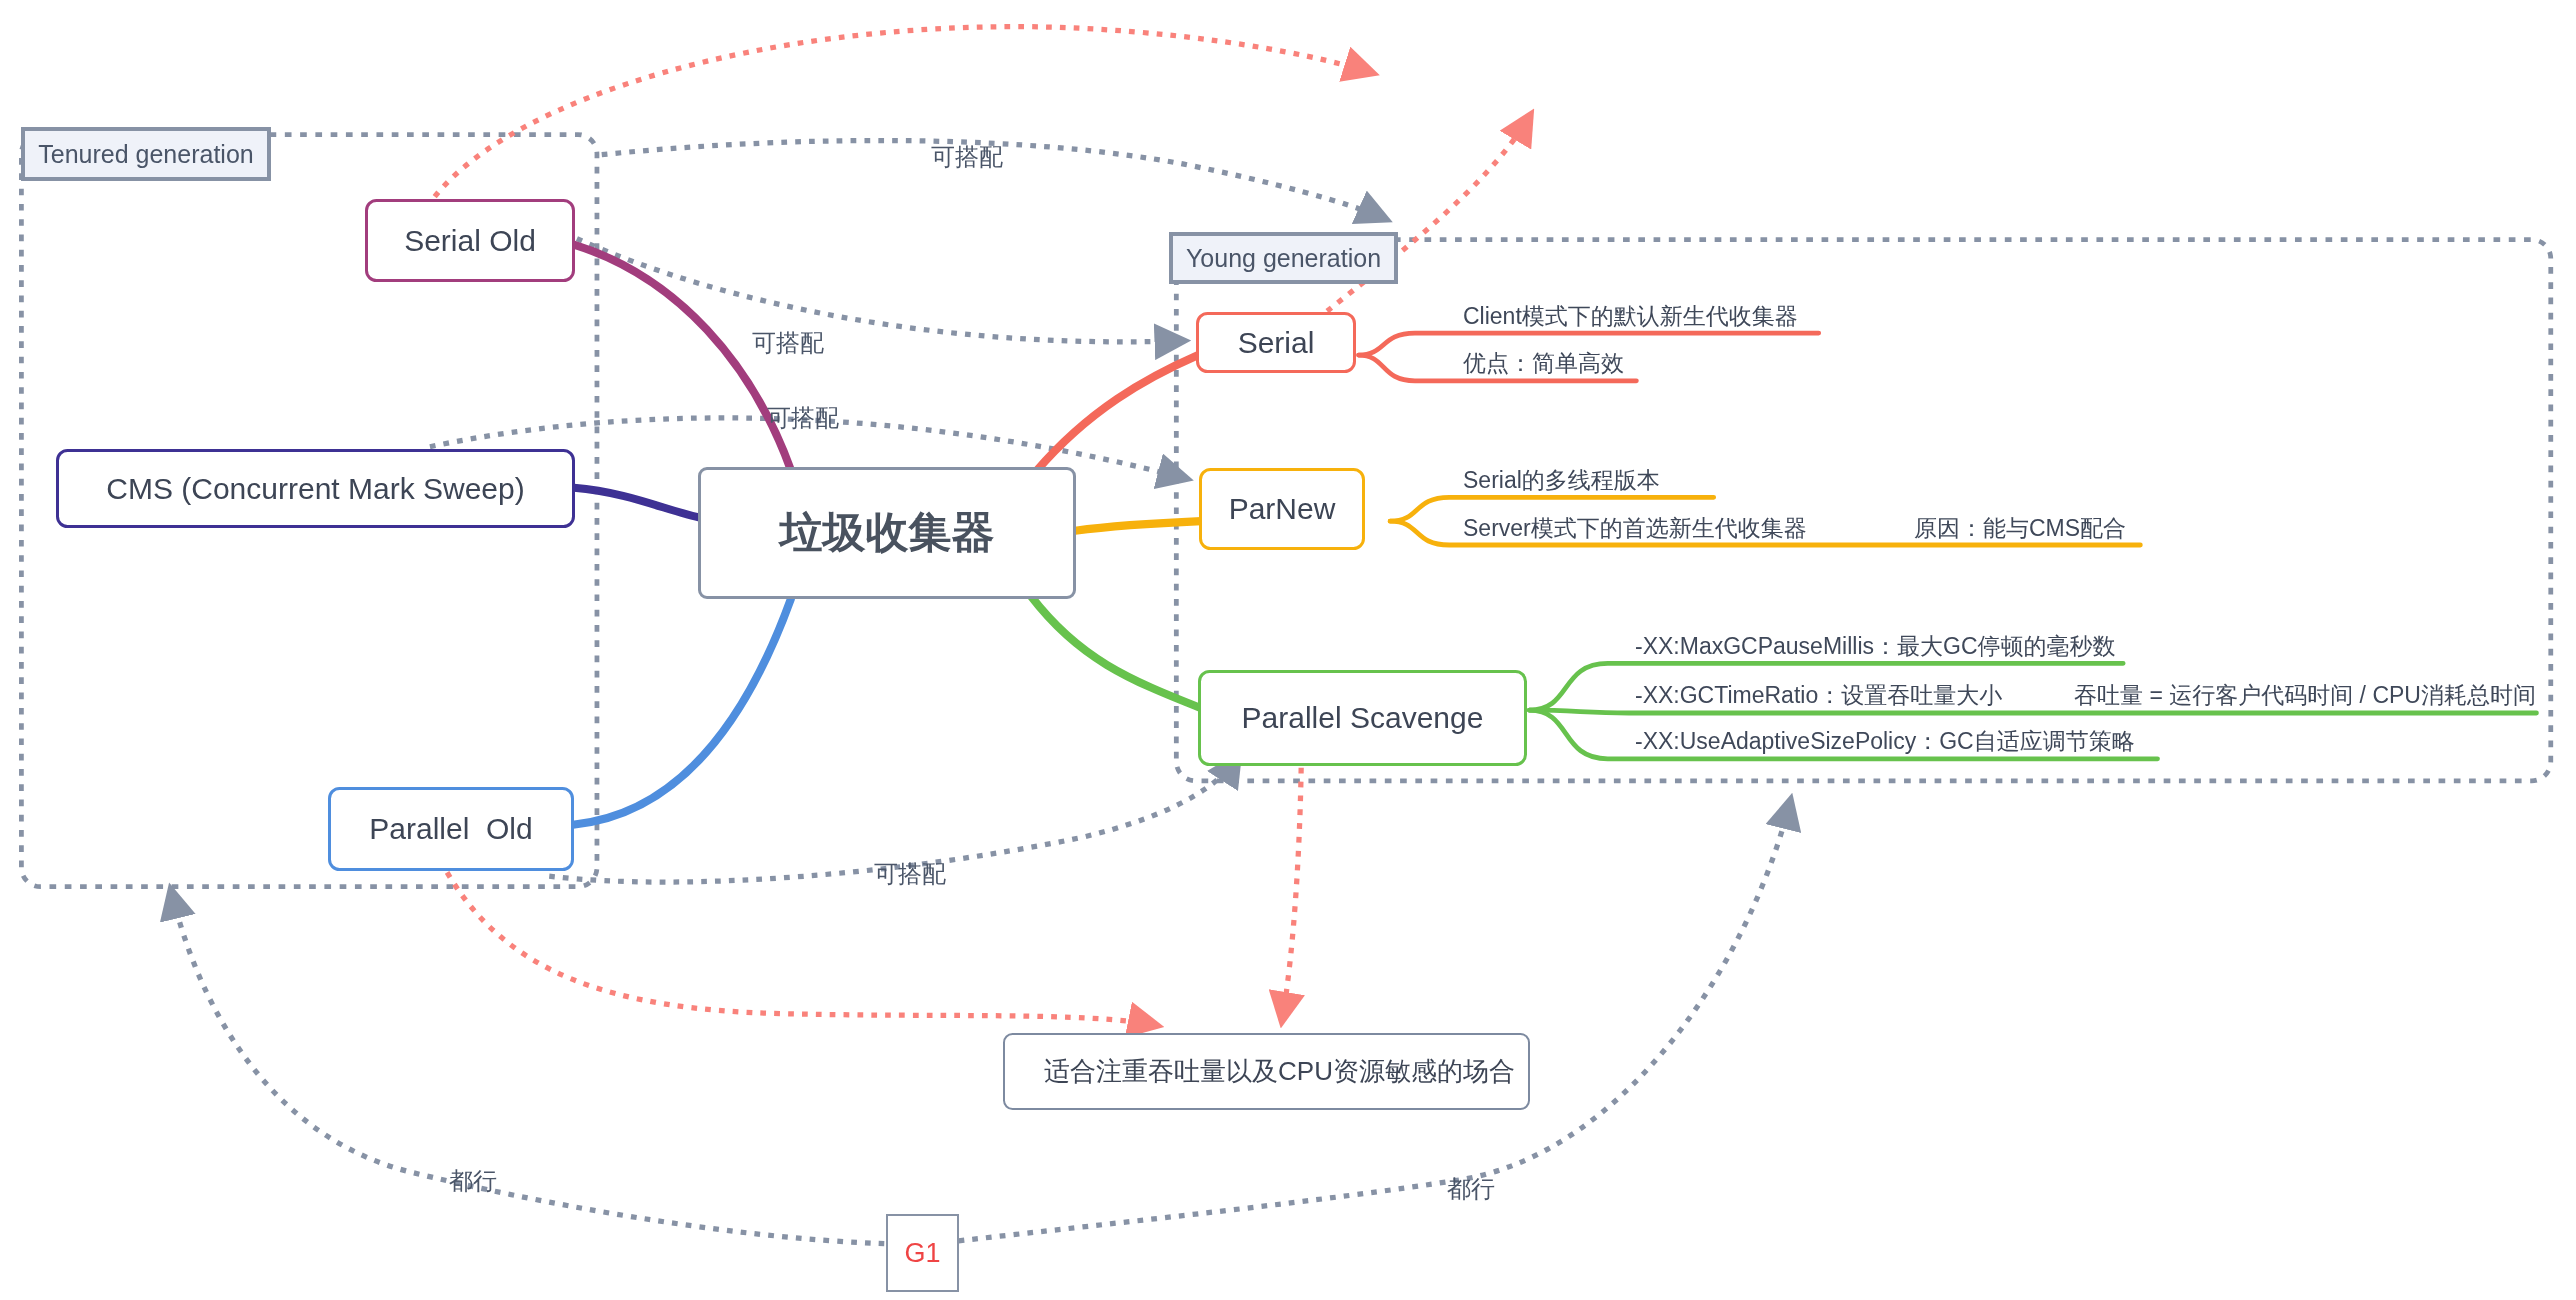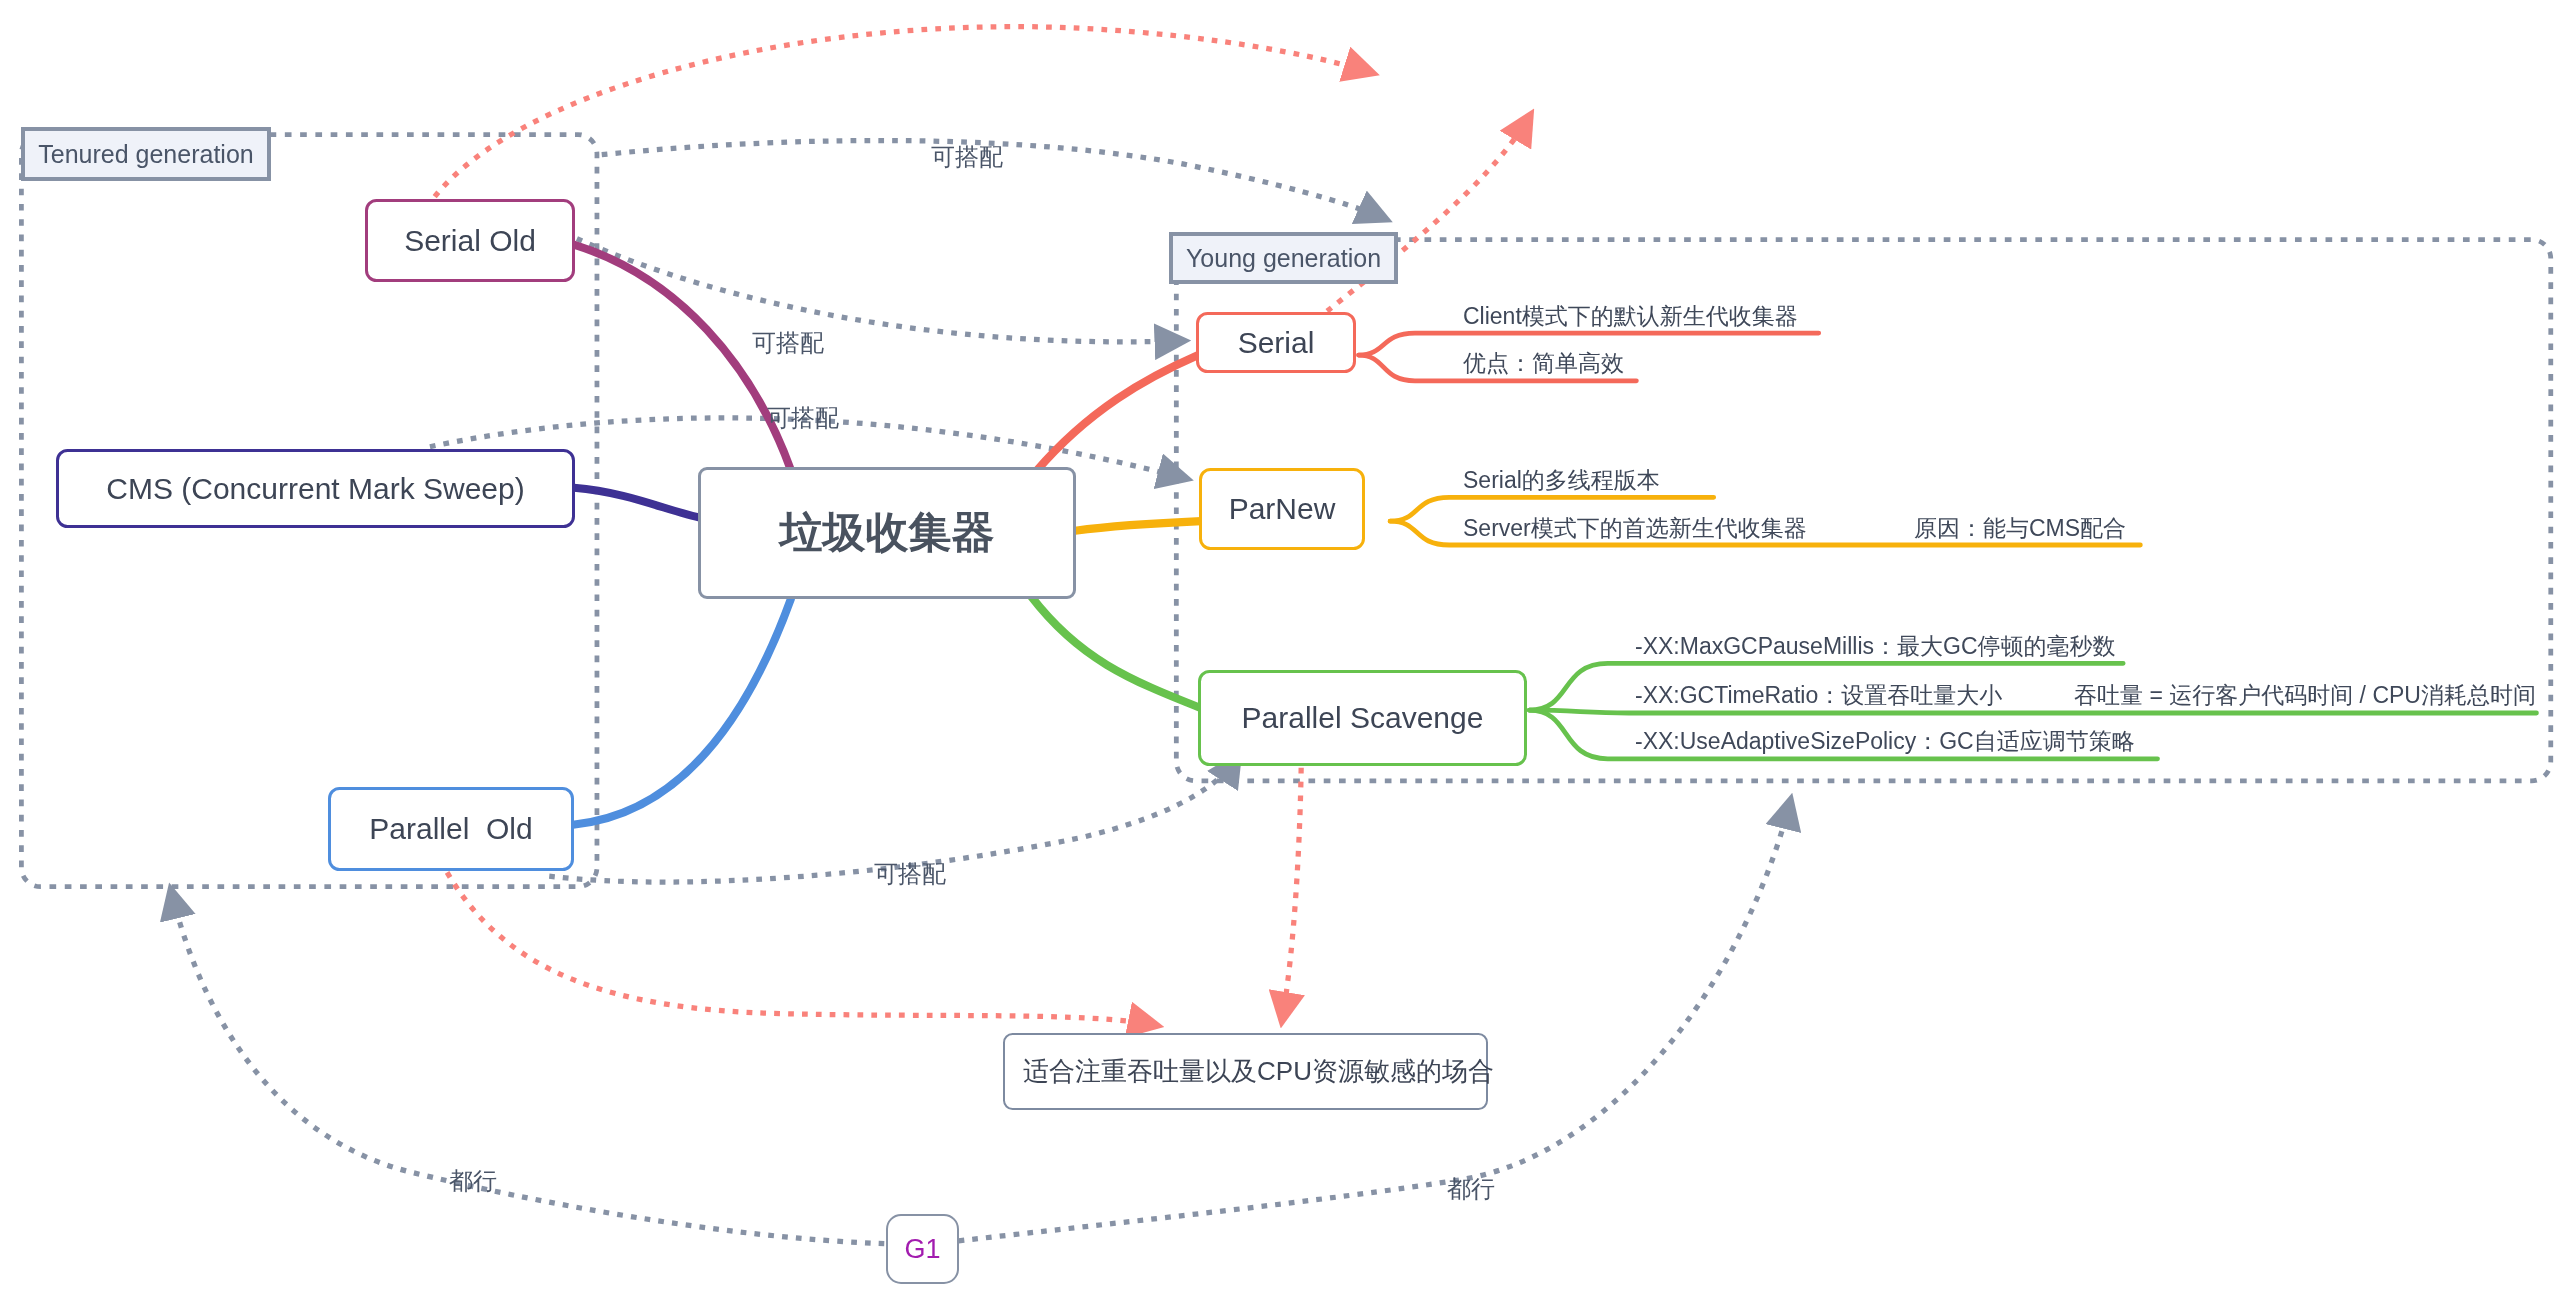--- a/index.html
+++ b/index.html
@@ -71,31 +71,31 @@
     <g fill="none" stroke="#67c24d" stroke-width="5" stroke-linecap="round">
       <path d="M1602,744 C1646,744 1634,695 1684,695 L2224,695"></path>
       <path d="M1602,744 C1650,744 1660,747 1706,747 L2657,747"></path>
       <path d="M1602,744 C1646,744 1634,795 1684,795 L2260,795"></path>
     </g>
   </svg>
 
   <div class="glabel" style="left:21px;top:127px;width:250px;height:54px;">Tenured generation</div>
   <div class="glabel" style="left:1169px;top:232px;width:229px;height:52px;">Young generation</div>
 
-  <div class="node note" style="left:1003px;top:1033px;width:485px;height:77px;border-width:2.9px;padding-left:26px;">适合注重吞吐量以及CPU资源敏感的场合</div>
+  <div class="node note" style="left:1003px;top:1033px;width:527px;height:77px;border-width:2.9px;padding-left:26px;">适合注重吞吐量以及CPU资源敏感的场合</div>
 
   <div class="node root" style="left:698px;top:467px;width:378px;height:132px;">垃圾收集器</div>
 
   <div class="node" style="left:365px;top:199px;width:210px;height:83px;border-color:#a23d7d;">Serial Old</div>
   <div class="node" style="left:56px;top:449px;width:519px;height:79px;border-color:#3e3194;border-width:3.8px;">CMS (Concurrent Mark Sweep)</div>
   <div class="node" style="left:328px;top:787px;width:246px;height:84px;border-color:#4f8ede;">Parallel  Old</div>
   <div class="node" style="left:1196px;top:312px;width:160px;height:61px;border-color:#f4695a;">Serial</div>
   <div class="node" style="left:1199px;top:468px;width:166px;height:82px;border-color:#f7b10c;">ParNew</div>
   <div class="node" style="left:1198px;top:670px;width:329px;height:96px;border-color:#67c24d;">Parallel Scavenge</div>
-  <div class="node" style="left:886px;top:1214px;width:73px;height:70px;border-color:#8792a5;border-width:2.9px;border-radius:15px;font-size:27px;color:#a21caf;">G1</div>
+  <div class="node" style="left:886px;top:1214px;width:73px;height:78px;border-color:#8792a5;border-width:2.9px;border-radius:0;font-size:27px;color:#ef4444;">G1</div>
 
   <div class="ann" style="left:1463px;top:301px;">Client模式下的默认新生代收集器</div>
   <div class="ann" style="left:1463px;top:348px;">优点：简单高效</div>
 
   <div class="ann" style="left:1463px;top:465px;">Serial的多线程版本</div>
   <div class="ann" style="left:1463px;top:513px;">Server模式下的首选新生代收集器</div>
   <div class="ann" style="left:1914px;top:513px;">原因：能与CMS配合</div>
 
   <div class="ann" style="left:1635px;top:631px;">-XX:MaxGCPauseMillis：最大GC停顿的毫秒数</div>
   <div class="ann" style="left:1635px;top:680px;">-XX:GCTimeRatio：设置吞吐量大小</div>

